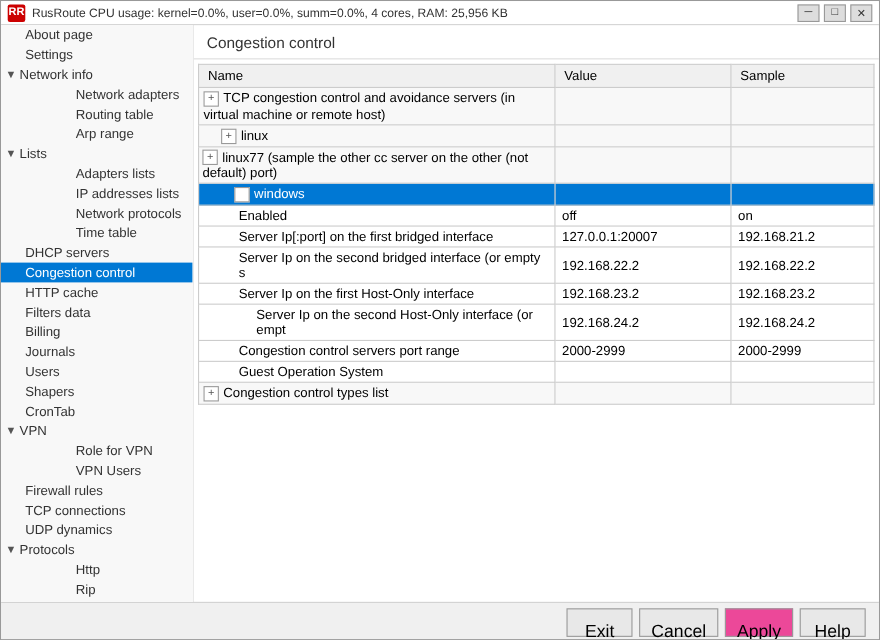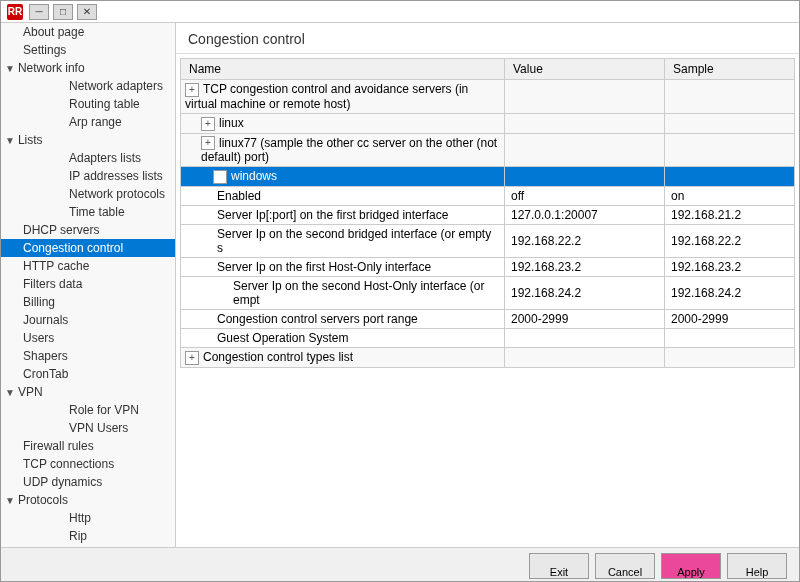--- a/index.html
+++ b/index.html
@@ -156,32 +156,33 @@
       justify-content: flex-end;
       padding: 0 12px;
       gap: 6px;
     }
     .footer-btn {
       min-width: 60px;
       height: 24px;
       border: 1px solid #999;
       background: #e8e8e8;
       cursor: pointer;
-      font-size: 11px;
+      font-size: 16px;
       padding: 12px 10px;
     }
     .footer-btn.primary {
       background: #ec4899;
     }
   </style>
 </head>
 <body>
 
 <div class="title-bar">
   <div class="title-bar-logo">RR</div>
+  <span class="title-bar-text">RusRoute   CPU usage: kernel=0.0%, user=0.0%, summ=0.0%, 4 cores,  RAM: 25,956 KB</span>
   <div class="title-bar-controls">
     <div class="title-btn">─</div>
     <div class="title-btn">□</div>
     <div class="title-btn close">✕</div>
   </div>
 </div>
 
 <div class="main-layout">
 
   <div class="sidebar" id="sidebar-container">
@@ -309,21 +310,21 @@
               <td style="padding-left: 4px;"><span class="expand-icon">+</span><span>TCP congestion control and avoidance servers (in virtual machine or remote host)</span></td>
               <td></td>
               <td></td>
             </tr>
             <tr class="group-row">
               <td style="padding-left: 20px;"><span class="expand-icon">+</span><span>linux</span></td>
               <td></td>
               <td></td>
             </tr>
             <tr class="group-row">
-              <td style="padding-left: 20px;"><span class="expand-icon">+</span><span>linux77 (sample the other cc server on the other (not default) port)</span></td>
+              <td style="padding-left: 3px;"><span class="expand-icon">+</span><span>linux77 (sample the other cc server on the other (not default) port)</span></td>
               <td></td>
               <td></td>
             </tr>
             <tr class="highlighted">
               <td style="padding-left: 32px;"><span class="expand-icon"></span><span>windows</span></td>
               <td></td>
               <td></td>
             </tr>
             <tr>
               <td style="padding-left: 36px;"><span>Enabled</span></td>

